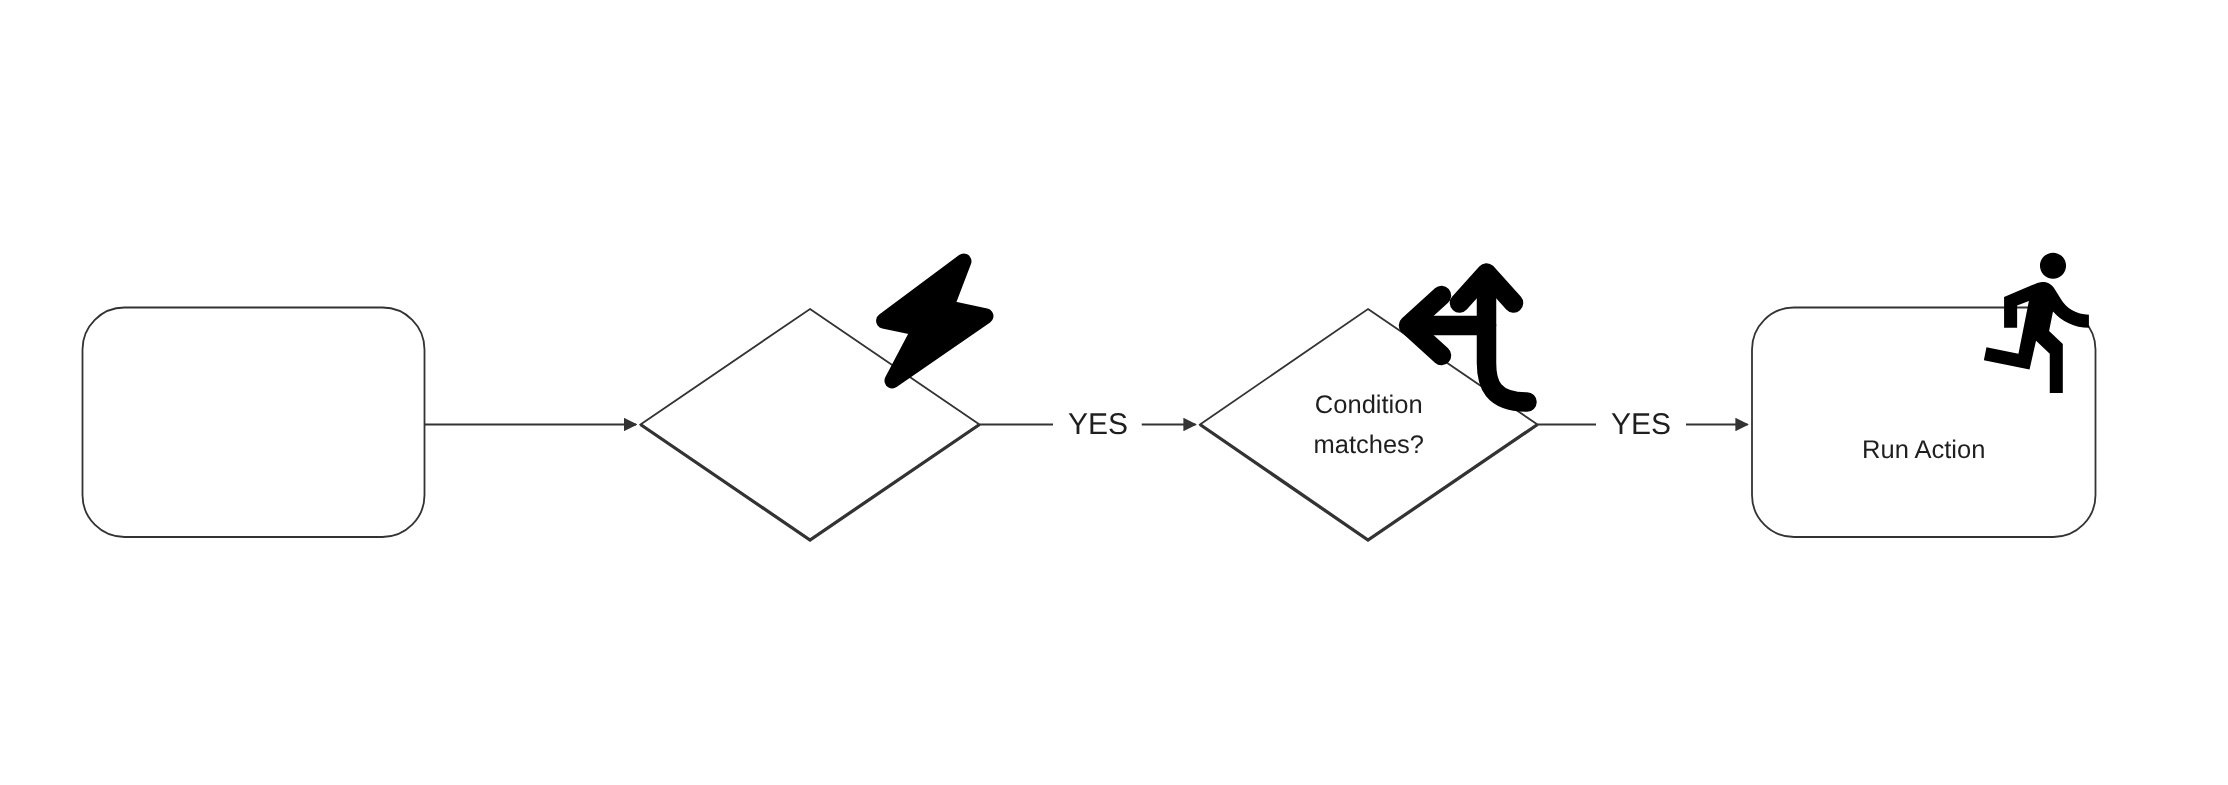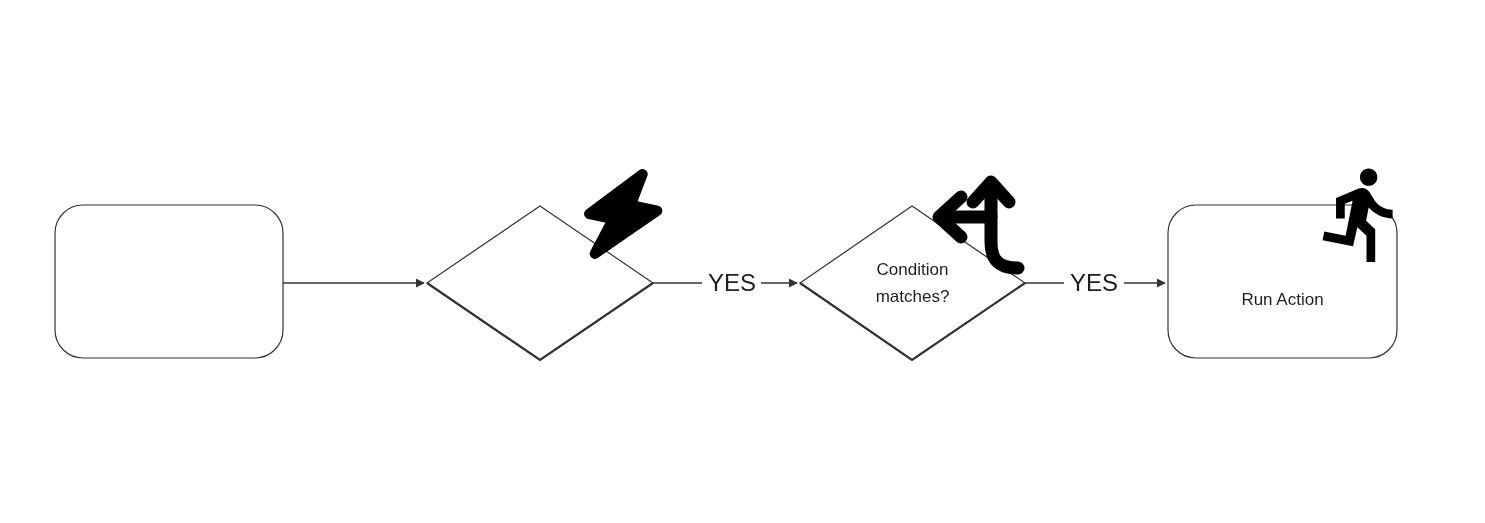--- a/index.html
+++ b/index.html
@@ -31,21 +31,21 @@
     line-height: 1.6;
     white-space: pre-line;
     pointer-events: none;
   }
   .edge-label {
     position: absolute;
     display: flex;
     align-items: center;
     justify-content: center;
     color: #1f1f1f;
-    font-size: 24px;
+    font-size: 20px;
     background: #ffffff;
     pointer-events: none;
     text-align: right;
   }
 </style>
 </head>
 <body>
 
 <div class="canvas">
 

